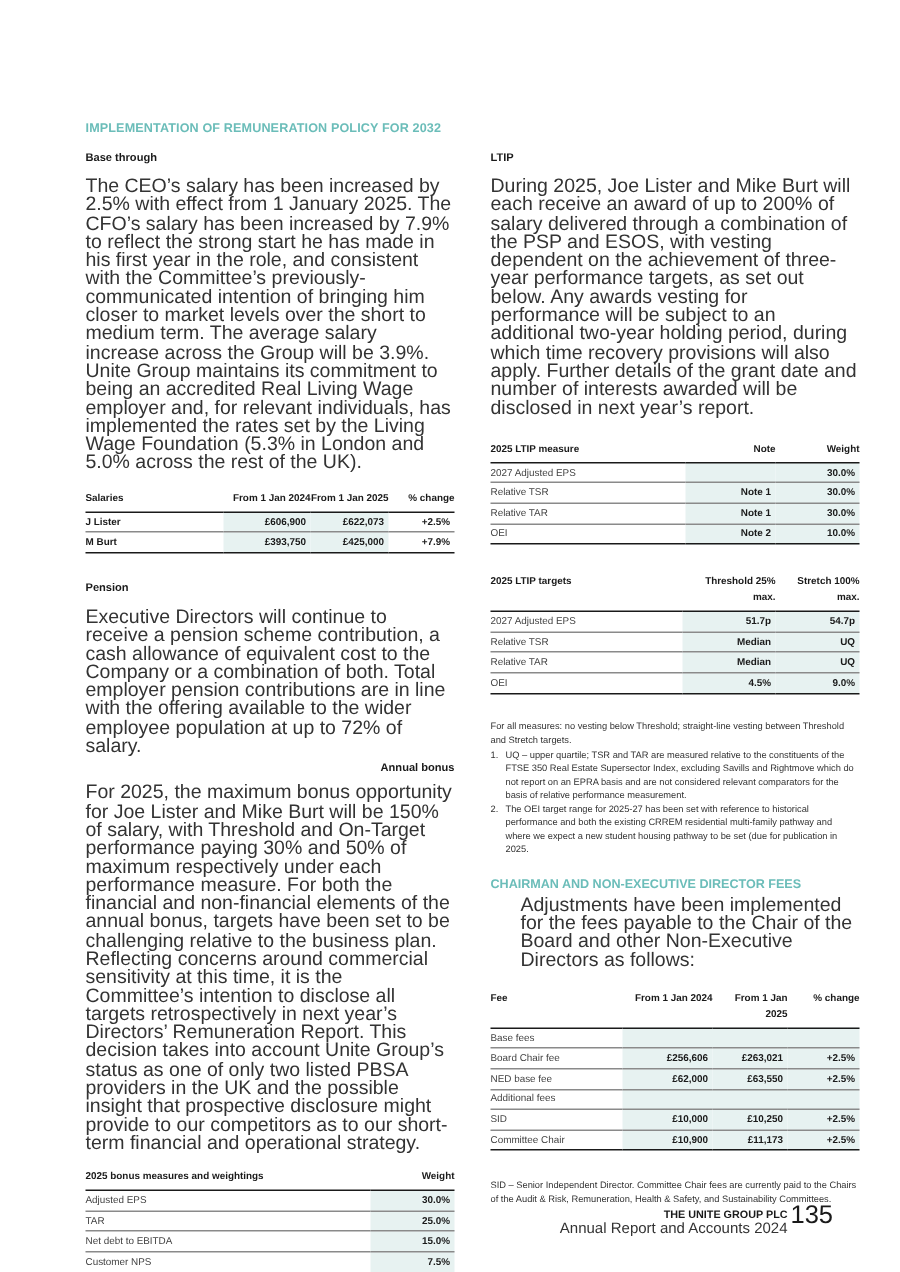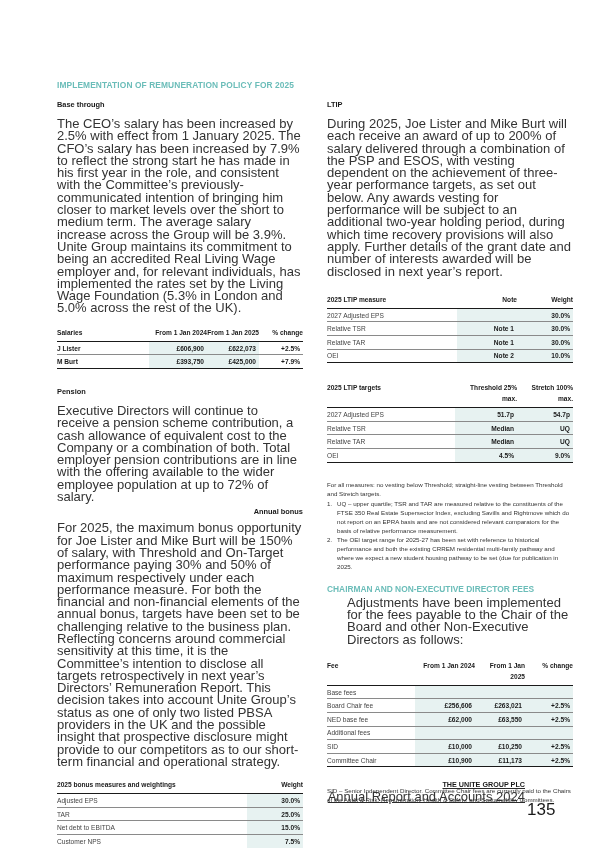--- a/index.html
+++ b/index.html
@@ -19,29 +19,29 @@
   thead tr { border-bottom: 1.6px solid #1a1a1a; }
   td { padding: 0 3px; height: 13.6px; border-bottom: 0.8px solid #8a8a8a; color: #444; }
   td.num { text-align: right; font-weight: bold; color: #1a1a1a; background: #e7f2f1; }
   td.label { padding-left: 0; }
   tbody tr:last-child td { border-bottom: 1.6px solid #1a1a1a; }
   td.bold-label { font-weight: bold; color: #1a1a1a; padding-left: 0; }
   td.shade { background: #e7f2f1; }
   ol.notes { list-style: none; margin-top: 2px; }
   ol.notes li { display: flex; }
   ol.notes li .n { width: 10px; flex: none; }
-  .footer { position: absolute; right: 75px; top: 780px; text-align: right; text-decoration: underline; }
+  .footer { position: absolute; right: 75px; top: 805px; text-align: right; }
   .footer .co { font-size: 7.2px; font-weight: bold; color: #1a1a1a; }
-  .footer .rep { font-size: 13px; color: #333; }
+  .footer .rep { font-size: 10px; color: #333; }
   .page-no { position: absolute; left: 527px; top: 800px; font-size: 17px; color: #1a1a1a; }
 </style>
 </head>
 <body>
 
-<div class="page-title">IMPLEMENTATION OF REMUNERATION POLICY FOR 2025</div>
+<div class="page-title">IMPLEMENTATION OF REMUNERATION POLICY FOR 2032</div>
 
 <div class="col col-left">
   <div class="h">Base through</div>
   <div class="p" style="margin-bottom:10px;">The CEO’s salary has been increased by 2.5% with effect from 1 January 2025. The CFO’s salary has been increased by 7.9% to reflect the strong start he has made in his first year in the role, and consistent with the Committee’s previously-communicated intention of bringing him closer to market levels over the short to medium term. The average salary increase across the Group will be 3.9%. Unite Group maintains its commitment to being an accredited Real Living Wage employer and, for relevant individuals, has implemented the rates set by the Living Wage Foundation (5.3% in London and 5.0% across the rest of the UK).</div>
 
   <table style="margin-bottom:18px;">
     <thead>
       <tr>
         <th class="l">Salaries</th>
         <th style="width:58px;"><span>From 1 Jan 2024</span></th>

